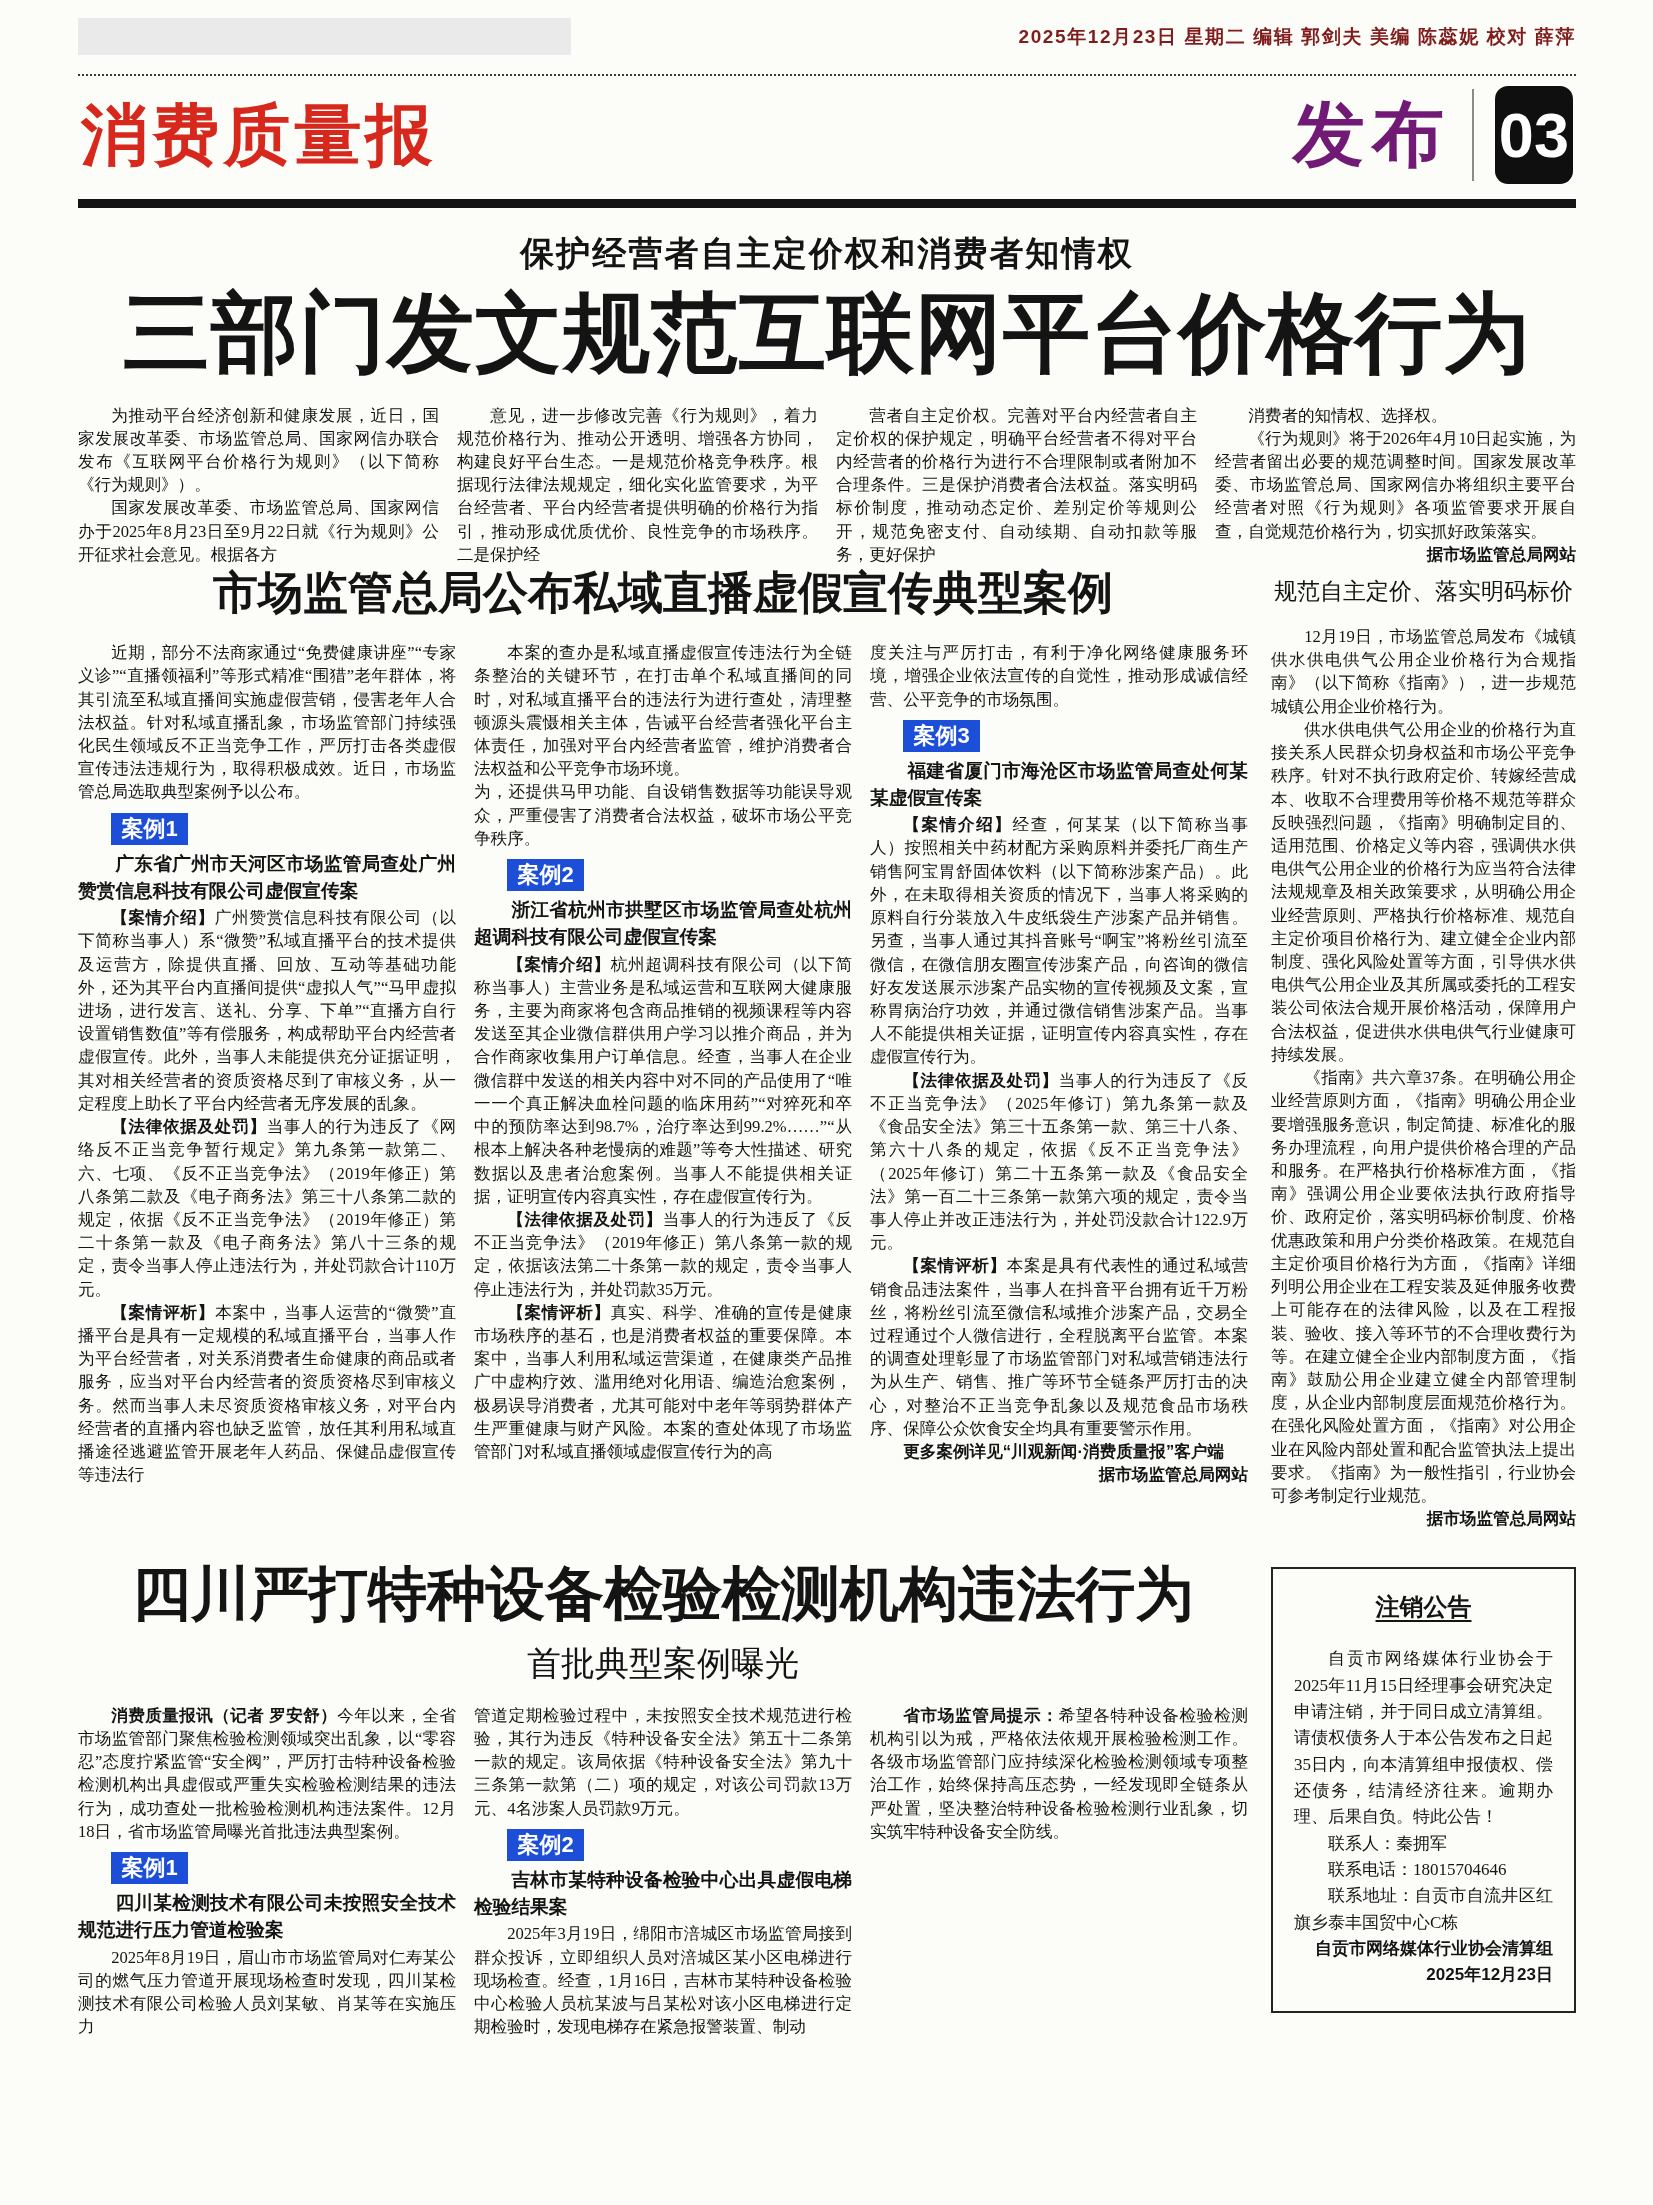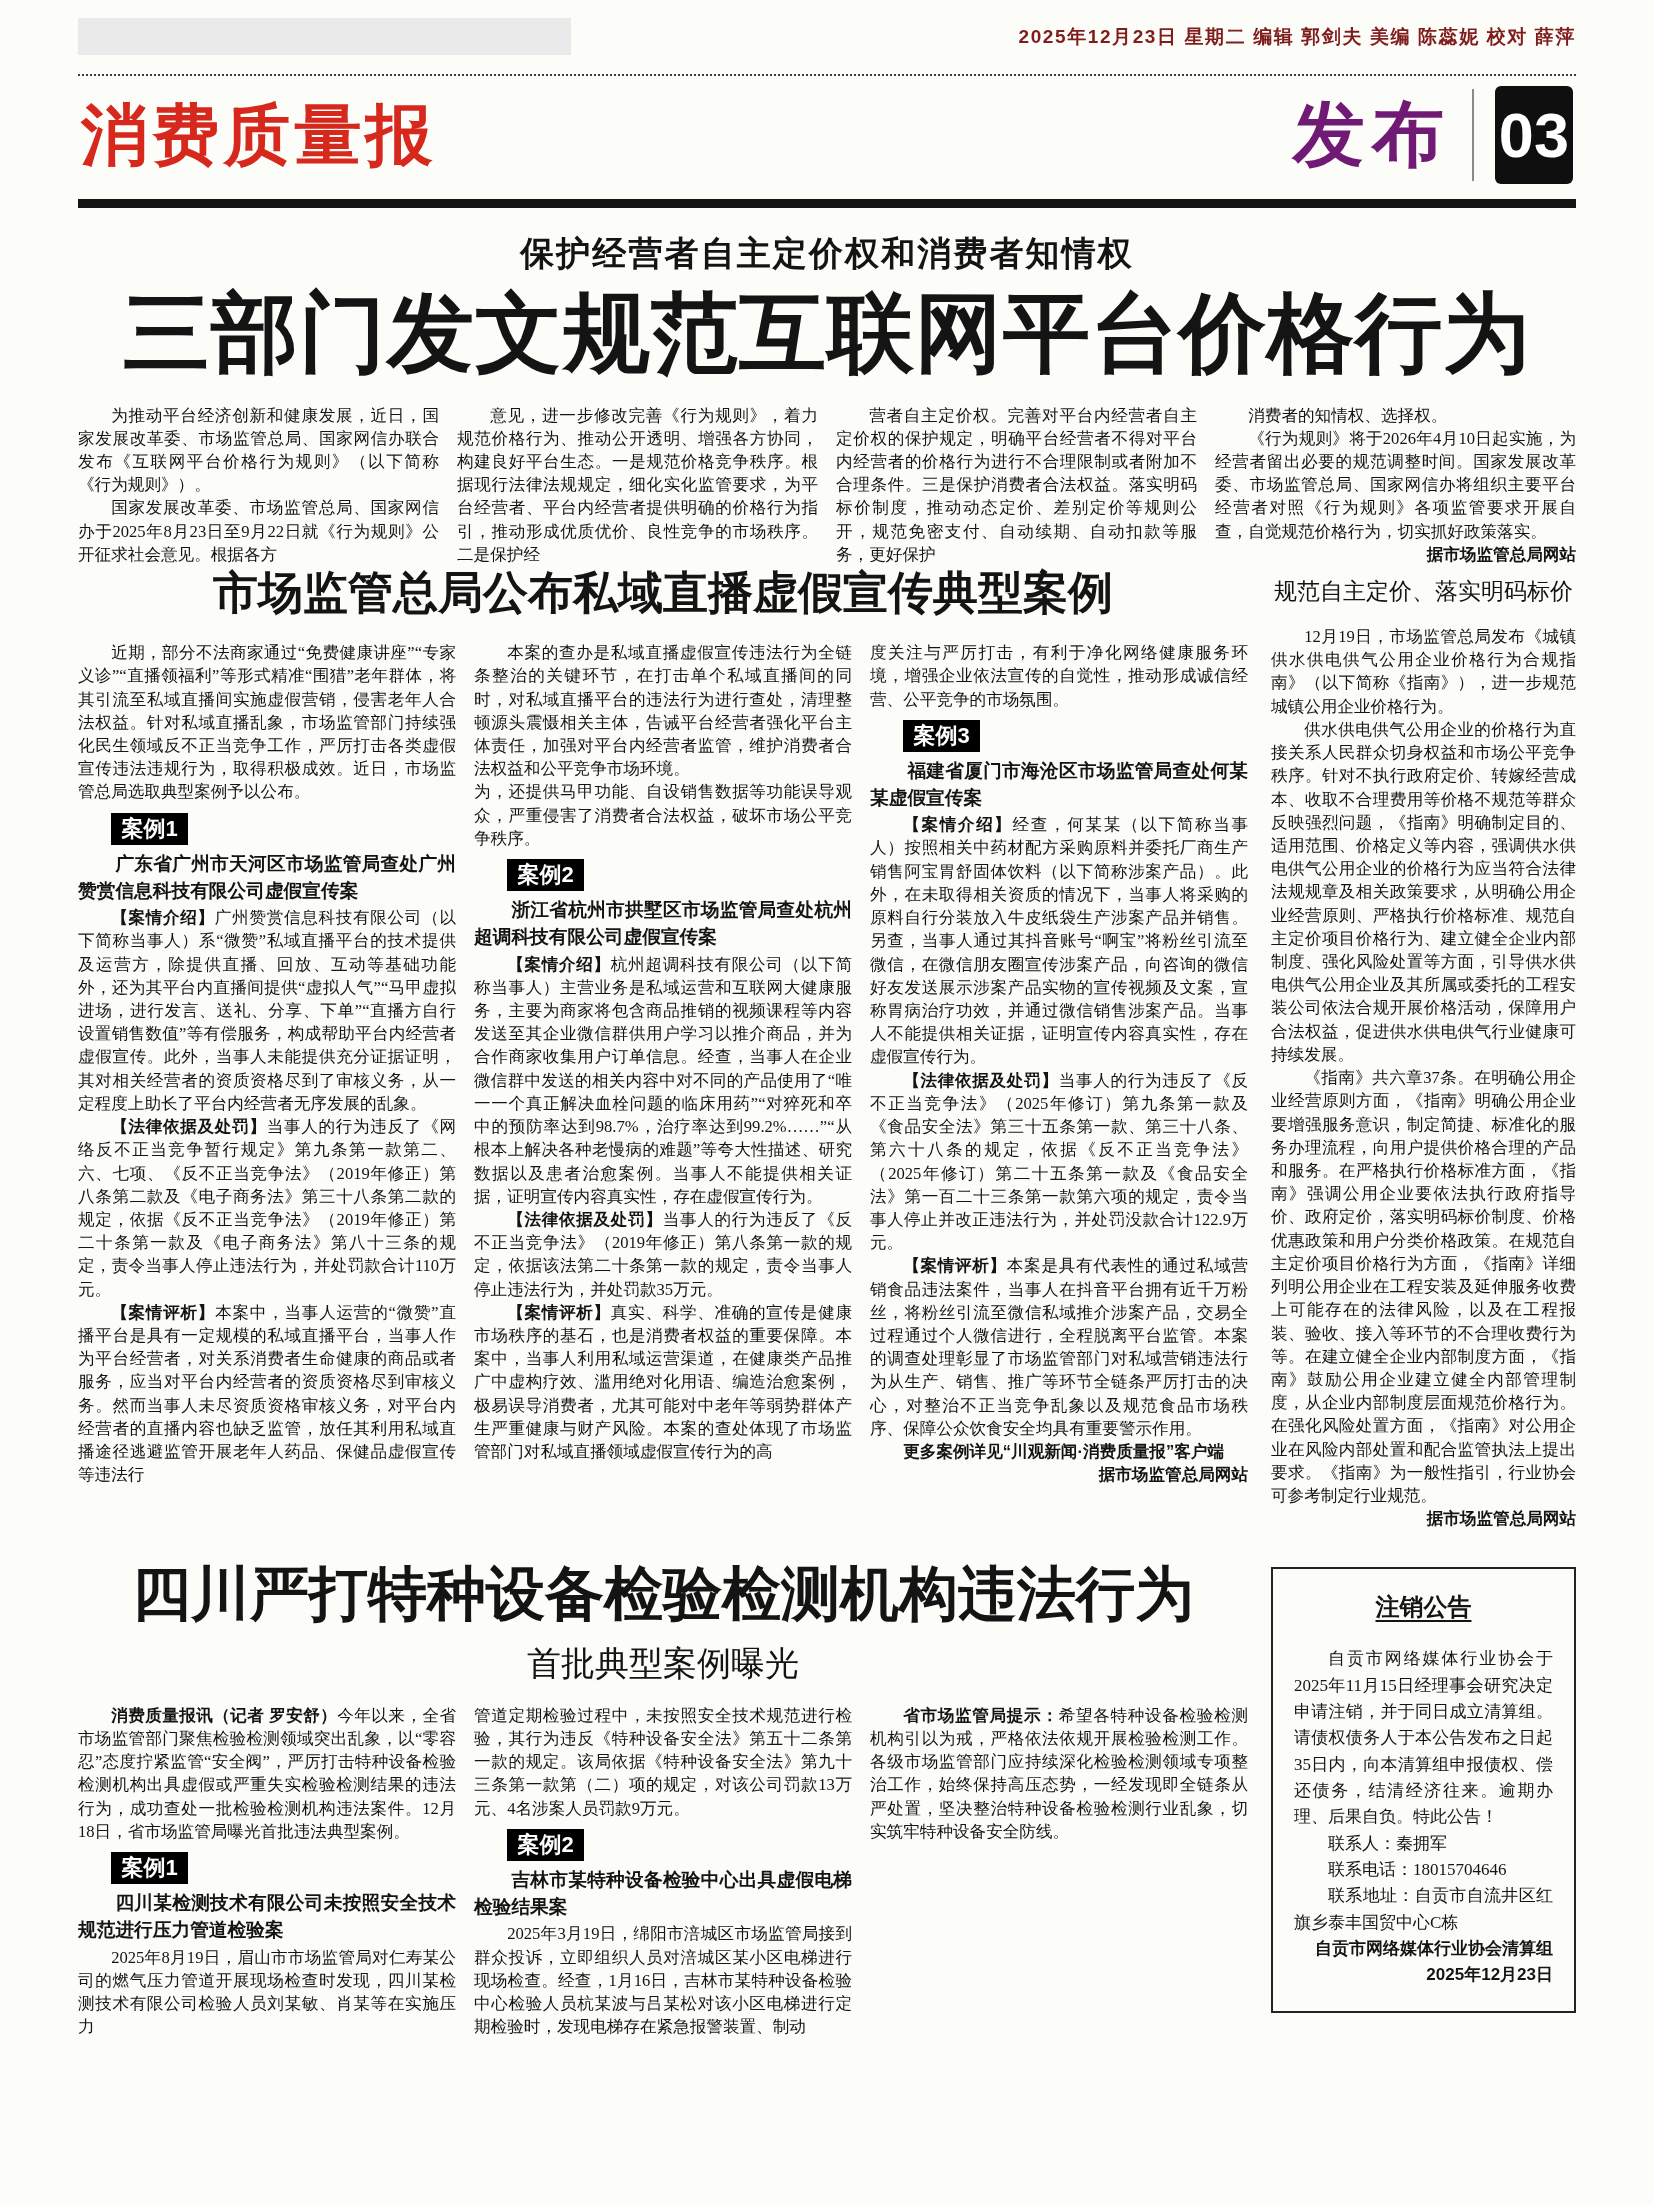--- a/index.html
+++ b/index.html
@@ -16,31 +16,31 @@
   .dateline{font-family:"Liberation Sans","DejaVu Sans",sans-serif;font-weight:700;
     font-size:19px;line-height:1;color:#7f1d1d;letter-spacing:1.6px;margin-top:13.5px;}
   .dotted{border-top:2.1px dotted #3c3c3c;margin-top:15.6px;}
   .mast-row{display:flex;justify-content:space-between;align-items:center;height:118px;padding:0 3.1px;}
   .masthead{font-family:"Liberation Sans","DejaVu Sans",sans-serif;font-weight:900;
     font-size:67px;letter-spacing:4.1px;color:#d6281c;}
   .mast-right{display:flex;align-items:center;gap:21px;height:100%;}
   .edition-label{font-family:"Liberation Sans","DejaVu Sans",sans-serif;font-weight:700;
     font-size:72px;color:#701a75;letter-spacing:7.3px;}
   .vert-div{width:1.6px;height:92px;background:#8a8a8a;}
-  .pagenum{width:78px;height:98px;background:#0f0f0f;color:#ffffff;border-radius:6px;
+  .pagenum{width:78px;height:98px;background:#0f0f0f;color:#ffffff;border-radius:13px;
     display:flex;align-items:center;justify-content:center;
     font-family:"Liberation Sans","DejaVu Sans",sans-serif;font-weight:800;font-size:63px;}
   .thick-rule{height:8.3px;background:#141414;margin-top:5.2px;}
   
   p.body{margin:0;font-size:16.6px;line-height:1.40;text-align:justify;text-indent:2em;}
   .lead{font-weight:700;font-family:"Liberation Sans","DejaVu Sans",sans-serif;}
   .cols{display:flex;gap:18px;}
   .col{flex:1;min-width:0;}
   .badge-row{margin:9.3px 0 5.2px 33px;}
-  .badge{display:inline-block;background:#000000;color:#fff;padding:1px 10.4px;
+  .badge{display:inline-block;background:#1d4ed8;color:#fff;padding:1px 10.4px;
     font-family:"Liberation Sans","DejaVu Sans",sans-serif;font-weight:700;font-size:22px;line-height:1.35;}
   .case-title{margin:2.1px 0;font-family:"Liberation Sans","DejaVu Sans",sans-serif;
     font-weight:800;font-size:18.7px;line-height:1.45;text-indent:2em;text-align:justify;}
   .src{margin:0;font-size:16.6px;line-height:1.5;text-align:right;text-indent:0;
     font-family:"Liberation Sans","DejaVu Sans",sans-serif;font-weight:700;}
   .more-line{font-family:"Liberation Sans","DejaVu Sans",sans-serif;font-weight:700;}
   .inline-src{float:right;font-family:"Liberation Sans","DejaVu Sans",sans-serif;font-weight:700;font-style:normal;}
   
   .kicker{margin-top:23px;text-align:center;font-weight:700;font-size:34px;letter-spacing:2.1px;}
   .headline{margin-top:8.3px;text-align:center;font-weight:900;font-size:87px;line-height:1.1;letter-spacing:1px;}

